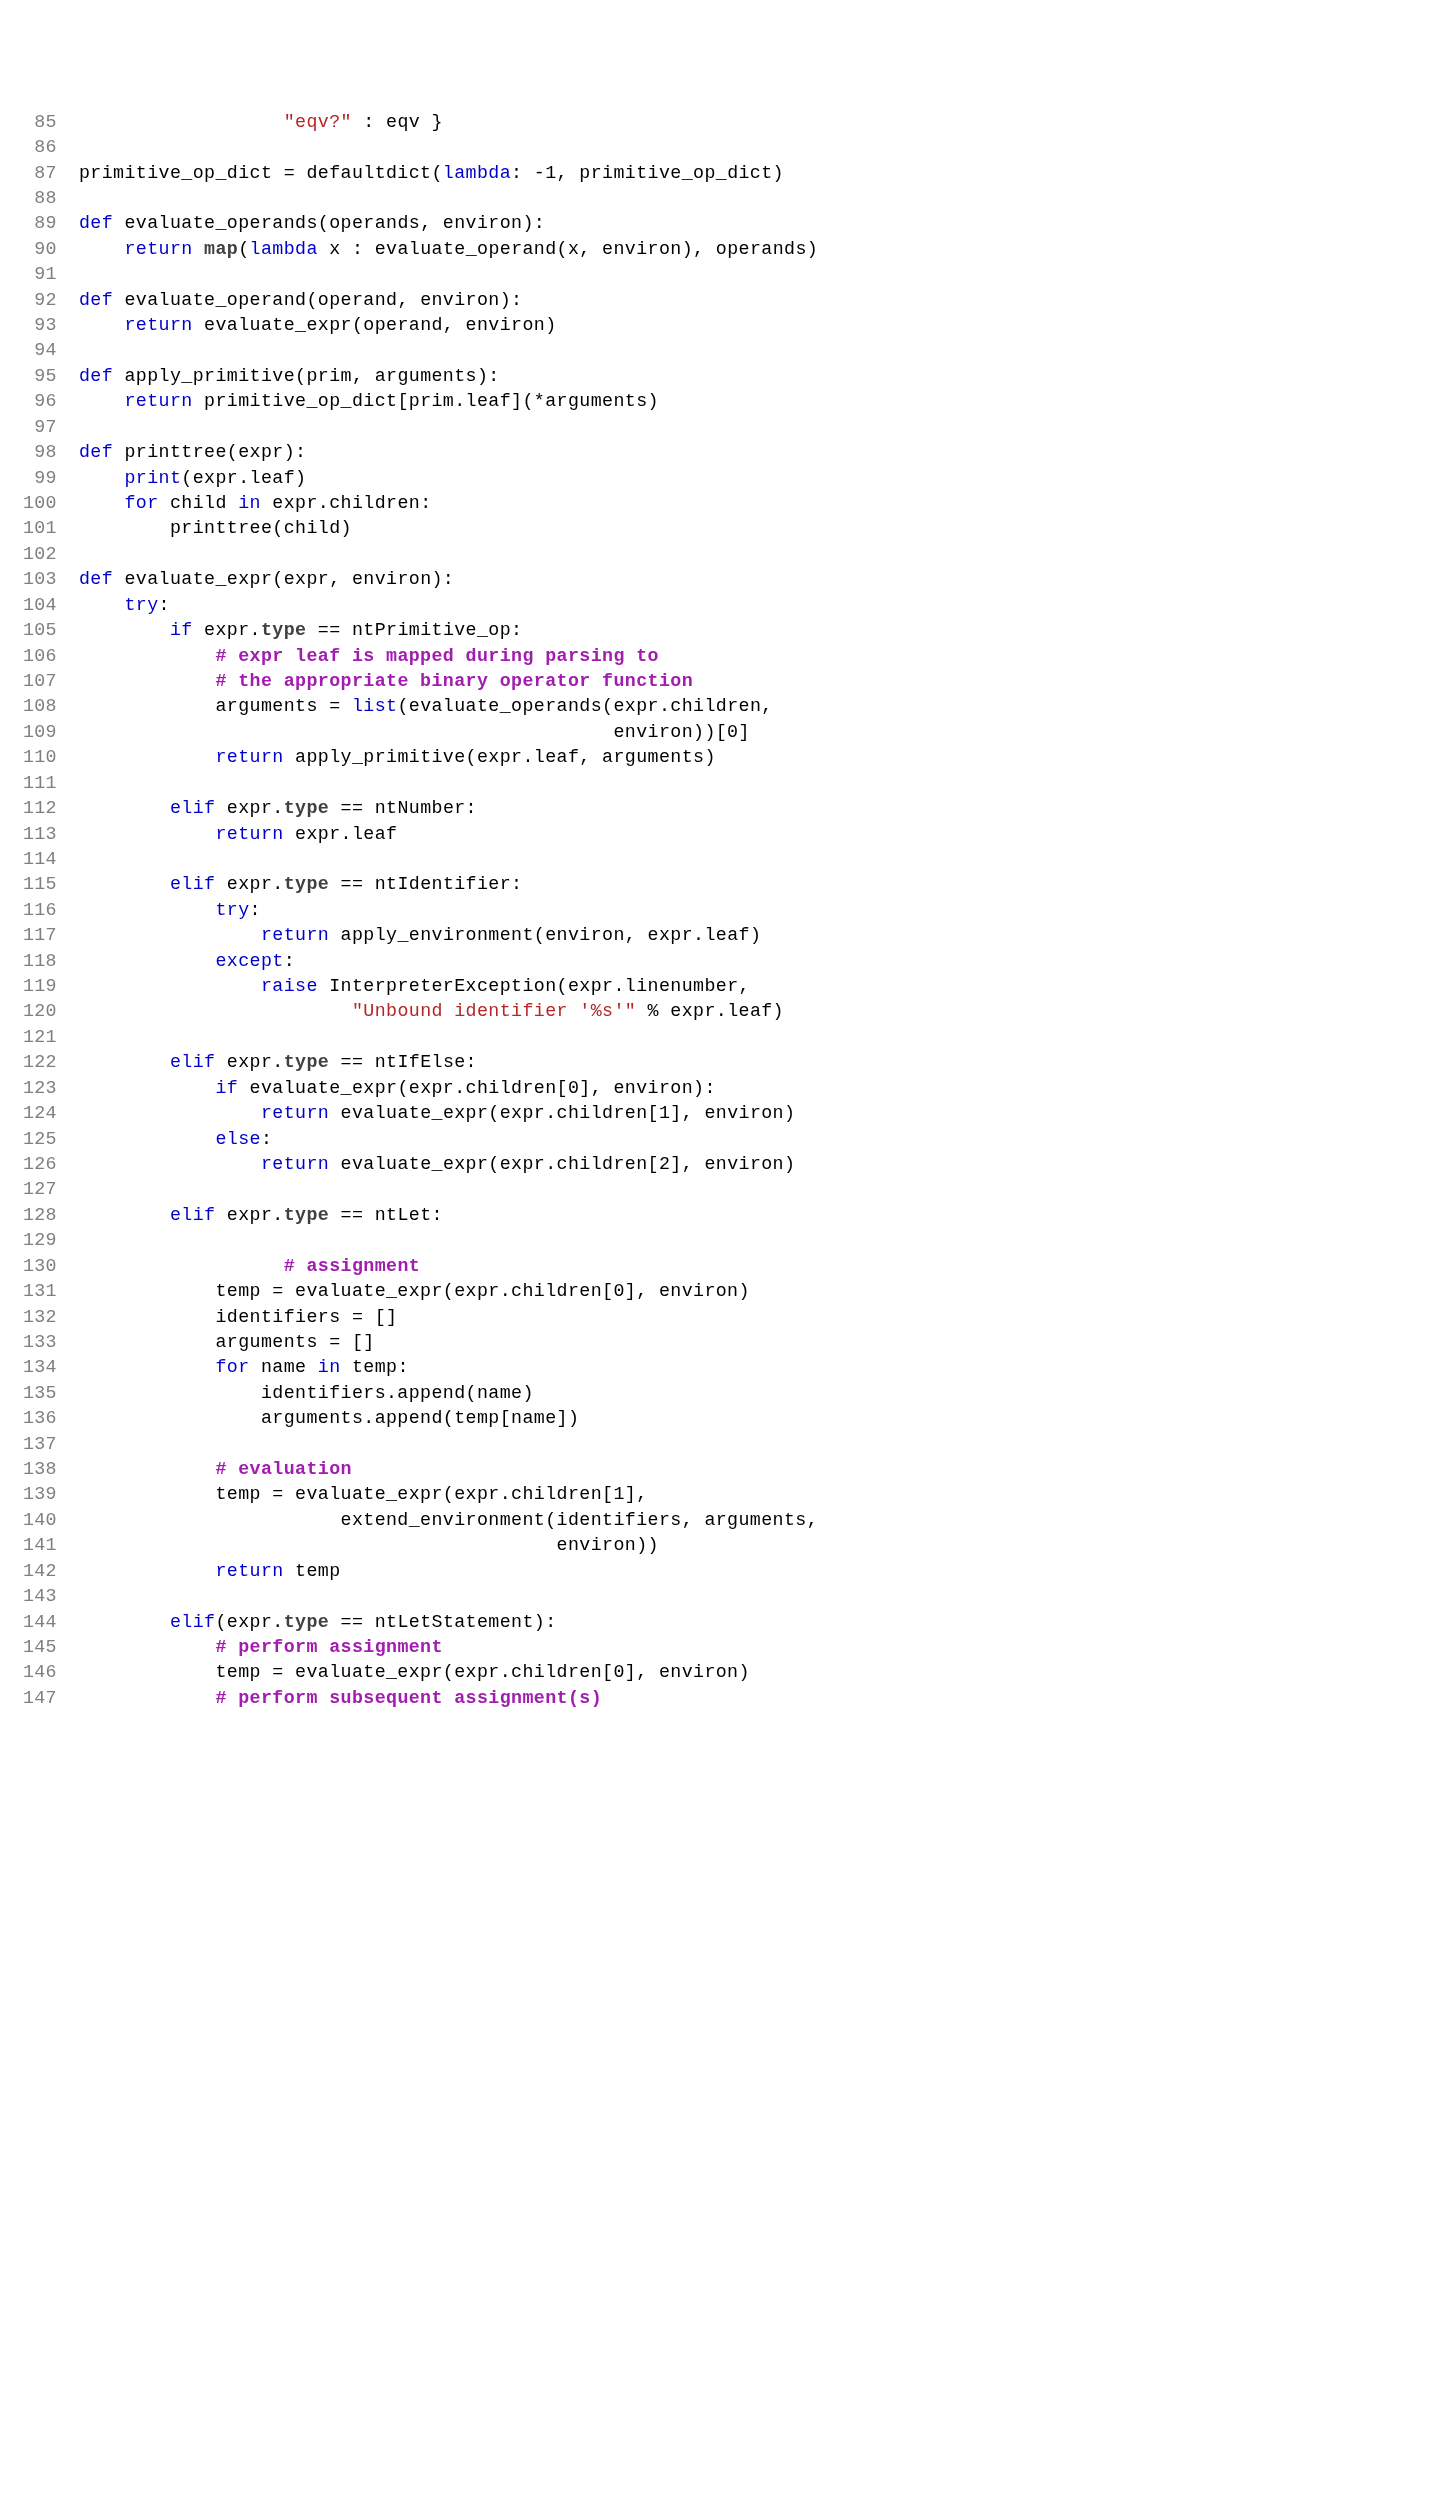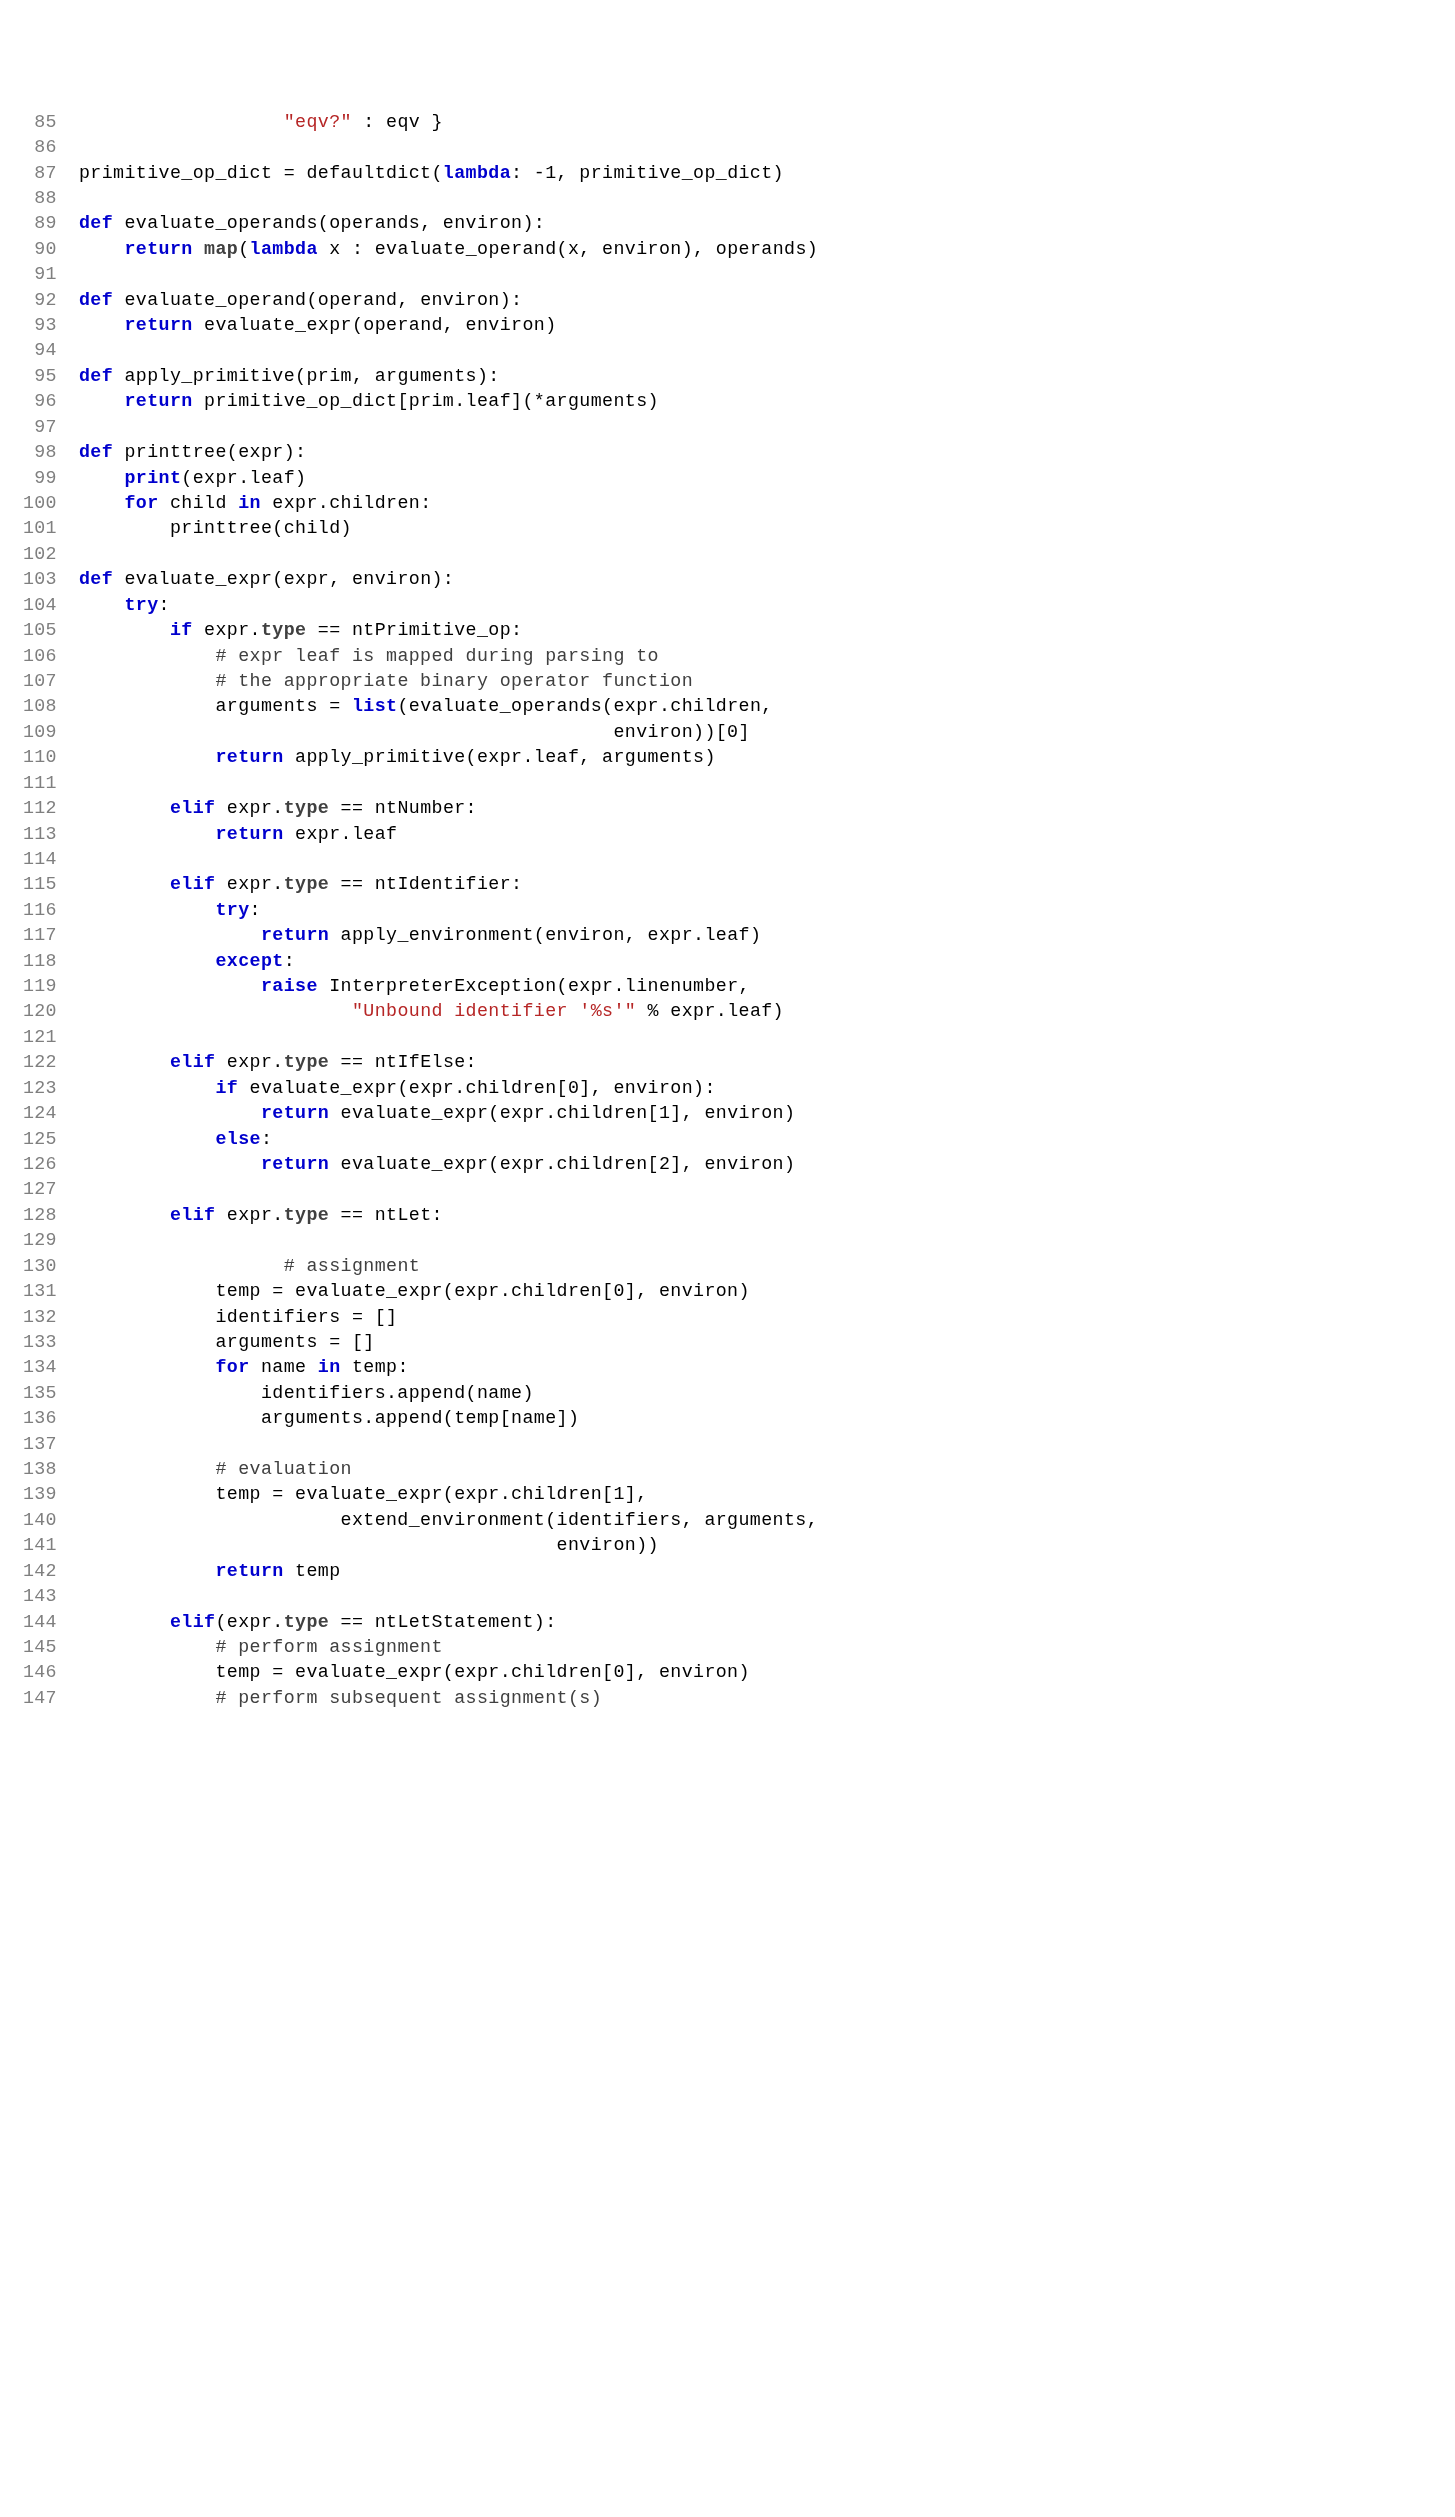--- a/index.html
+++ b/index.html
@@ -22,24 +22,24 @@
   }
   .ln {
     width: 57px;
     text-align: right;
     padding-right: 22px;
     color: #7f7f7f;
     user-select: none;
     flex: 0 0 auto;
   }
   .code { flex: 1 1 auto; }
-  .kw { color: #0000cd; font-weight: bold; }
+  .kw { color: #0000cd; font-weight: normal; }
   .ty { color: #404040; font-weight: bold; }
   .str { color: #b62626; }
-  .cm { color: #404040; }
+  .cm { color: #a21caf; font-weight: bold; }
 </style>
 </head>
 <body>
 
 
 
 <div class="page" id="page"><div class="line"><span class="ln">85</span><span class="code"><span>                  </span><span class="str">"eqv?"</span><span> : eqv }</span></span></div><div class="line"><span class="ln">86</span><span class="code"></span></div><div class="line"><span class="ln">87</span><span class="code"><span>primitive_op_dict = defaultdict(</span><span class="kw">lambda</span><span>: -1, primitive_op_dict)</span></span></div><div class="line"><span class="ln">88</span><span class="code"></span></div><div class="line"><span class="ln">89</span><span class="code"><span class="kw">def</span><span> evaluate_operands(operands, environ):</span></span></div><div class="line"><span class="ln">90</span><span class="code"><span>    </span><span class="kw">return</span><span> </span><span class="ty">map</span><span>(</span><span class="kw">lambda</span><span> x : evaluate_operand(x, environ), operands)</span></span></div><div class="line"><span class="ln">91</span><span class="code"></span></div><div class="line"><span class="ln">92</span><span class="code"><span class="kw">def</span><span> evaluate_operand(operand, environ):</span></span></div><div class="line"><span class="ln">93</span><span class="code"><span>    </span><span class="kw">return</span><span> evaluate_expr(operand, environ)</span></span></div><div class="line"><span class="ln">94</span><span class="code"></span></div><div class="line"><span class="ln">95</span><span class="code"><span class="kw">def</span><span> apply_primitive(prim, arguments):</span></span></div><div class="line"><span class="ln">96</span><span class="code"><span>    </span><span class="kw">return</span><span> primitive_op_dict[prim.leaf](*arguments)</span></span></div><div class="line"><span class="ln">97</span><span class="code"></span></div><div class="line"><span class="ln">98</span><span class="code"><span class="kw">def</span><span> printtree(expr):</span></span></div><div class="line"><span class="ln">99</span><span class="code"><span>    </span><span class="kw">print</span><span>(expr.leaf)</span></span></div><div class="line"><span class="ln">100</span><span class="code"><span>    </span><span class="kw">for</span><span> child </span><span class="kw">in</span><span> expr.children:</span></span></div><div class="line"><span class="ln">101</span><span class="code"><span>        printtree(child)</span></span></div><div class="line"><span class="ln">102</span><span class="code"></span></div><div class="line"><span class="ln">103</span><span class="code"><span class="kw">def</span><span> evaluate_expr(expr, environ):</span></span></div><div class="line"><span class="ln">104</span><span class="code"><span>    </span><span class="kw">try</span><span>:</span></span></div><div class="line"><span class="ln">105</span><span class="code"><span>        </span><span class="kw">if</span><span> expr.</span><span class="ty">type</span><span> == ntPrimitive_op:</span></span></div><div class="line"><span class="ln">106</span><span class="code"><span>            </span><span class="cm"># expr leaf is mapped during parsing to</span></span></div><div class="line"><span class="ln">107</span><span class="code"><span>            </span><span class="cm"># the appropriate binary operator function</span></span></div><div class="line"><span class="ln">108</span><span class="code"><span>            arguments = </span><span class="kw">list</span><span>(evaluate_operands(expr.children,</span></span></div><div class="line"><span class="ln">109</span><span class="code"><span>                                               environ))[0]</span></span></div><div class="line"><span class="ln">110</span><span class="code"><span>            </span><span class="kw">return</span><span> apply_primitive(expr.leaf, arguments)</span></span></div><div class="line"><span class="ln">111</span><span class="code"></span></div><div class="line"><span class="ln">112</span><span class="code"><span>        </span><span class="kw">elif</span><span> expr.</span><span class="ty">type</span><span> == ntNumber:</span></span></div><div class="line"><span class="ln">113</span><span class="code"><span>            </span><span class="kw">return</span><span> expr.leaf</span></span></div><div class="line"><span class="ln">114</span><span class="code"></span></div><div class="line"><span class="ln">115</span><span class="code"><span>        </span><span class="kw">elif</span><span> expr.</span><span class="ty">type</span><span> == ntIdentifier:</span></span></div><div class="line"><span class="ln">116</span><span class="code"><span>            </span><span class="kw">try</span><span>:</span></span></div><div class="line"><span class="ln">117</span><span class="code"><span>                </span><span class="kw">return</span><span> apply_environment(environ, expr.leaf)</span></span></div><div class="line"><span class="ln">118</span><span class="code"><span>            </span><span class="kw">except</span><span>:</span></span></div><div class="line"><span class="ln">119</span><span class="code"><span>                </span><span class="kw">raise</span><span> InterpreterException(expr.linenumber,</span></span></div><div class="line"><span class="ln">120</span><span class="code"><span>                        </span><span class="str">"Unbound identifier '%s'"</span><span> % expr.leaf)</span></span></div><div class="line"><span class="ln">121</span><span class="code"></span></div><div class="line"><span class="ln">122</span><span class="code"><span>        </span><span class="kw">elif</span><span> expr.</span><span class="ty">type</span><span> == ntIfElse:</span></span></div><div class="line"><span class="ln">123</span><span class="code"><span>            </span><span class="kw">if</span><span> evaluate_expr(expr.children[0], environ):</span></span></div><div class="line"><span class="ln">124</span><span class="code"><span>                </span><span class="kw">return</span><span> evaluate_expr(expr.children[1], environ)</span></span></div><div class="line"><span class="ln">125</span><span class="code"><span>            </span><span class="kw">else</span><span>:</span></span></div><div class="line"><span class="ln">126</span><span class="code"><span>                </span><span class="kw">return</span><span> evaluate_expr(expr.children[2], environ)</span></span></div><div class="line"><span class="ln">127</span><span class="code"></span></div><div class="line"><span class="ln">128</span><span class="code"><span>        </span><span class="kw">elif</span><span> expr.</span><span class="ty">type</span><span> == ntLet:</span></span></div><div class="line"><span class="ln">129</span><span class="code"></span></div><div class="line"><span class="ln">130</span><span class="code"><span>                  </span><span class="cm"># assignment</span></span></div><div class="line"><span class="ln">131</span><span class="code"><span>            temp = evaluate_expr(expr.children[0], environ)</span></span></div><div class="line"><span class="ln">132</span><span class="code"><span>            identifiers = []</span></span></div><div class="line"><span class="ln">133</span><span class="code"><span>            arguments = []</span></span></div><div class="line"><span class="ln">134</span><span class="code"><span>            </span><span class="kw">for</span><span> name </span><span class="kw">in</span><span> temp:</span></span></div><div class="line"><span class="ln">135</span><span class="code"><span>                identifiers.append(name)</span></span></div><div class="line"><span class="ln">136</span><span class="code"><span>                arguments.append(temp[name])</span></span></div><div class="line"><span class="ln">137</span><span class="code"></span></div><div class="line"><span class="ln">138</span><span class="code"><span>            </span><span class="cm"># evaluation</span></span></div><div class="line"><span class="ln">139</span><span class="code"><span>            temp = evaluate_expr(expr.children[1],</span></span></div><div class="line"><span class="ln">140</span><span class="code"><span>                       extend_environment(identifiers, arguments,</span></span></div><div class="line"><span class="ln">141</span><span class="code"><span>                                          environ))</span></span></div><div class="line"><span class="ln">142</span><span class="code"><span>            </span><span class="kw">return</span><span> temp</span></span></div><div class="line"><span class="ln">143</span><span class="code"></span></div><div class="line"><span class="ln">144</span><span class="code"><span>        </span><span class="kw">elif</span><span>(expr.</span><span class="ty">type</span><span> == ntLetStatement):</span></span></div><div class="line"><span class="ln">145</span><span class="code"><span>            </span><span class="cm"># perform assignment</span></span></div><div class="line"><span class="ln">146</span><span class="code"><span>            temp = evaluate_expr(expr.children[0], environ)</span></span></div><div class="line"><span class="ln">147</span><span class="code"><span>            </span><span class="cm"># perform subsequent assignment(s)</span></span></div></div>
 
 
 

